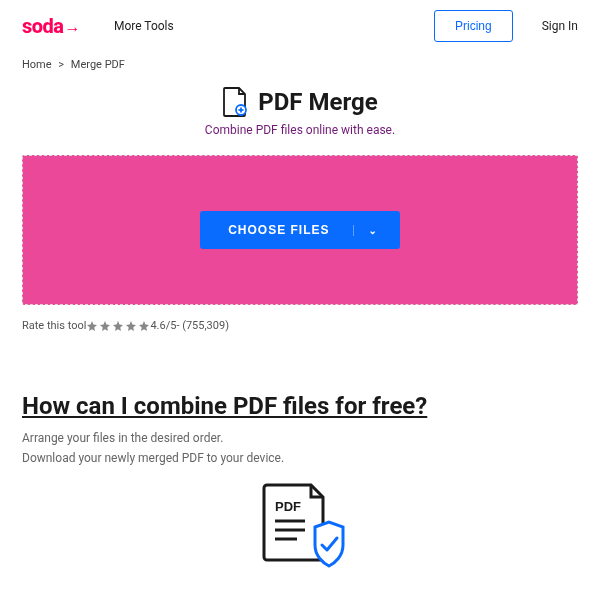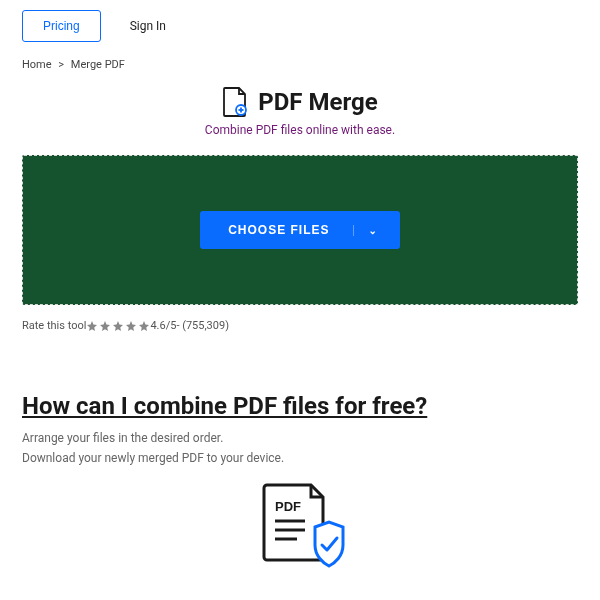--- a/index.html
+++ b/index.html
@@ -77,21 +77,21 @@
   .subtitle {
     text-align: center;
     font-size: 12px;
     color: #701a75;
     margin-top: 6px;
     margin-bottom: 18px;
   }
   .dropzone {
     margin: 0 22px;
     border: 1px dashed #d9d9d9;
-    background: #14532d;
+    background: #ec4899;
     height: 150px;
     display: flex;
     align-items: center;
     justify-content: center;
     border-radius: 2px;
   }
   .choose-btn {
     background: #0a6cff;
     color: #fff;
     border: none;
@@ -140,20 +140,27 @@
   .pdf-art {
     display: flex;
     justify-content: center;
     margin-top: 10px;
   }
 </style>
 </head>
 <body>
 
 <div class="header">
+  <div class="header-left">
+    <div class="logo">
+      <span>soda</span>
+      <span class="logo-arrow">→</span>
+    </div>
+    <div class="more-tools">More Tools</div>
+  </div>
   <div class="header-right">
     <button class="pricing">Pricing</button>
     <div class="signin">Sign In</div>
   </div>
 </div>
 
 <div class="breadcrumb">
   <span>Home</span>
   <span class="sep">&gt;</span>
   <span>Merge PDF</span>

